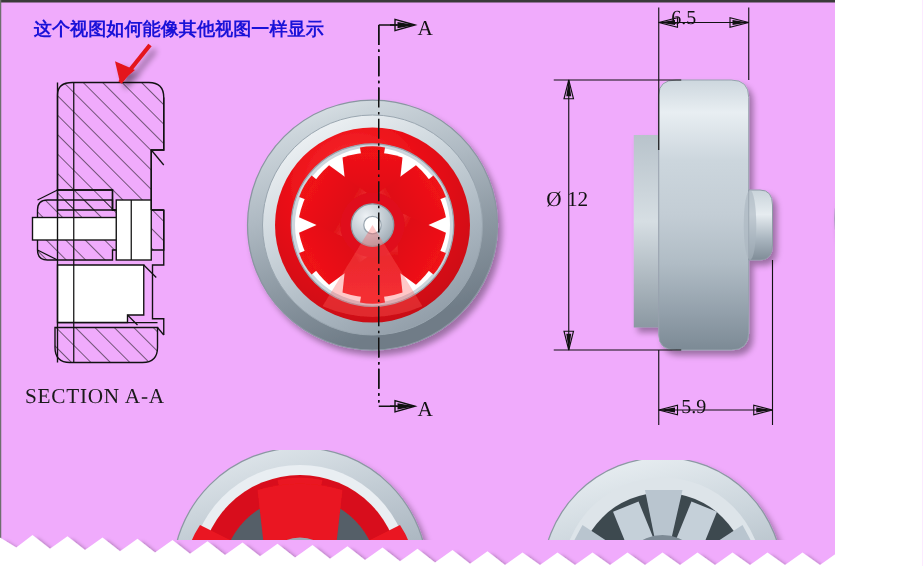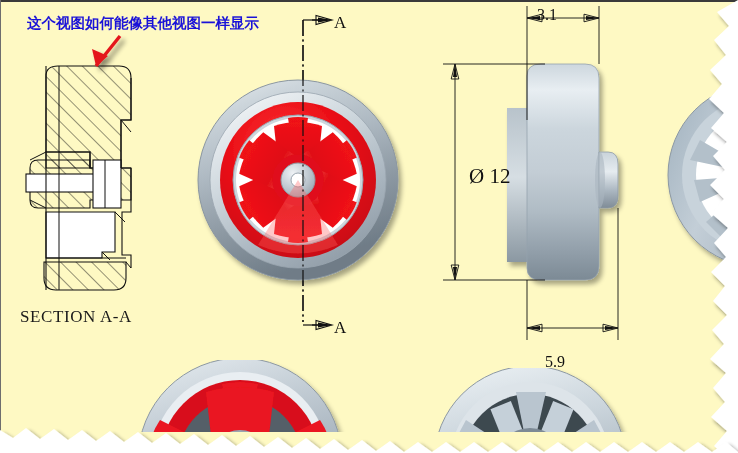--- a/index.html
+++ b/index.html
@@ -3,23 +3,23 @@
 <meta charset="utf-8">
 <style>
   * { box-sizing: border-box; }
   html, body {
     margin: 0; padding: 0;
     background: #ffffff;
     font-family: "Liberation Sans", sans-serif;
   }
   #page {
     position: relative;
-    width: 738px;
+    width: 668px;
     height: 453px;
-    background: #fef9c3;
+    background: #f0abfc;
     overflow: hidden;
   }
   
   .border-top {
     position: absolute; left: 0; top: 0; width: 738px; height: 2px;
     background: #3a3a3a;
   }
   .border-left {
     position: absolute; left: 0; top: 0; width: 1px; height: 453px;
     background: #6e6e6e;
@@ -53,22 +53,22 @@
     color: #111;
     white-space: nowrap;
   }
   .arrow-letter {
     position: absolute;
     font-family: "Liberation Serif", serif;
     font-size: 17px;
     color: #111;
   }
   #dim-49 { left: 537px; top: 6px; }
-  #dim-59 { left: 545px; top: 317px; margin-top: 36px; }
-  #dim-d12 { left: 437px; top: 164px; font-size: 21px; margin-left: 32px; }
+  #dim-59 { left: 545px; top: 317px; }
+  #dim-d12 { left: 437px; top: 150px; font-size: 17px; }
   #letter-a-top { left: 334px; top: 13px; }
   #letter-a-bottom { left: 334px; top: 318px; }
 </style>
 </head>
 <body>
 
 <div id="page">
 
   <div class="border-top"></div>
   <div class="border-left"></div>
@@ -432,21 +432,21 @@
                L 586 442 L 600 452 L 614 442 L 628 452 L 642 442 L 656 452
                L 670 442 L 684 452 L 698 442 L 712 452 L 726 442 L 738 452
                L 738 453 Z" fill="#ffffff"></path>
     </g>
   </svg>
 
   <div class="note-text">这个视图如何能像其他视图一样显示</div>
 
   <div class="section-label">SECTION  A-A</div>
 
-  <div class="dim-text" id="dim-49">3.1</div>
+  <div class="dim-text" id="dim-49">6.5</div>
 
   <div class="dim-text" id="dim-59">5.9</div>
 
   <div class="dim-text" id="dim-d12">Ø 12</div>
 
   <div class="arrow-letter" id="letter-a-top">A</div>
 
   <div class="arrow-letter" id="letter-a-bottom">A</div>
 
 </div>

